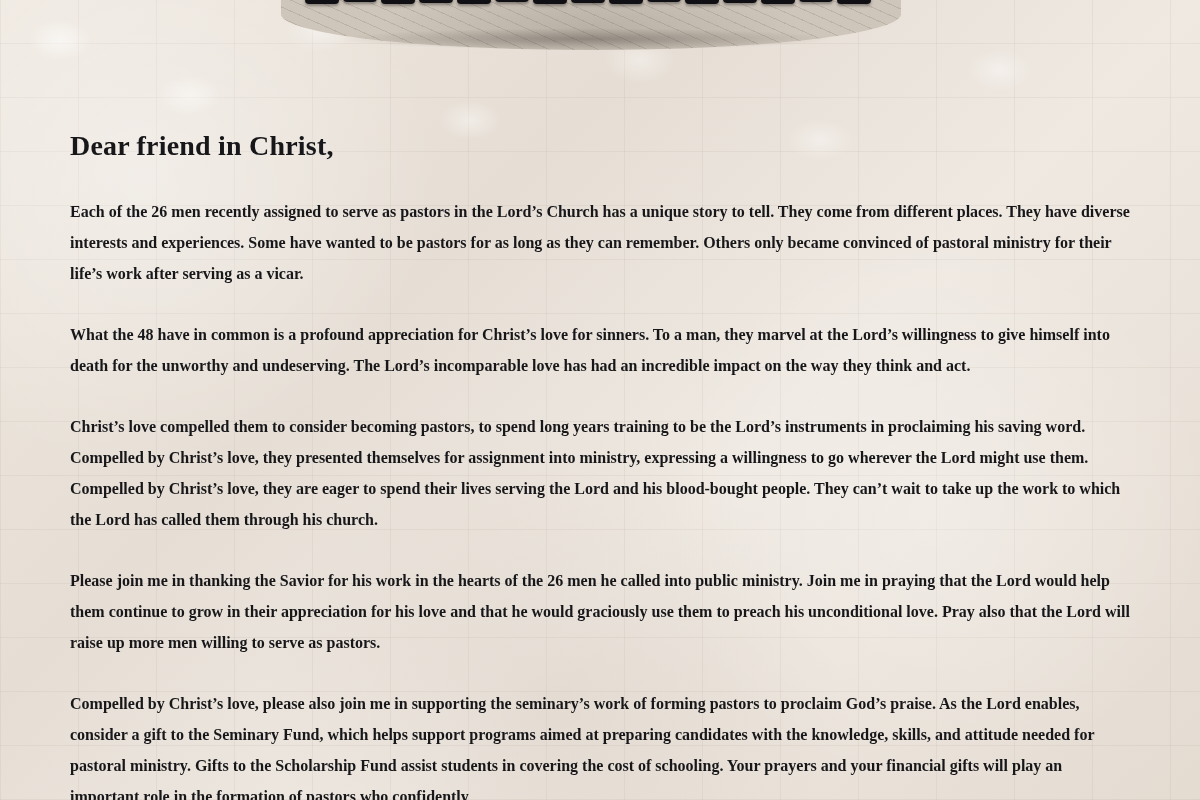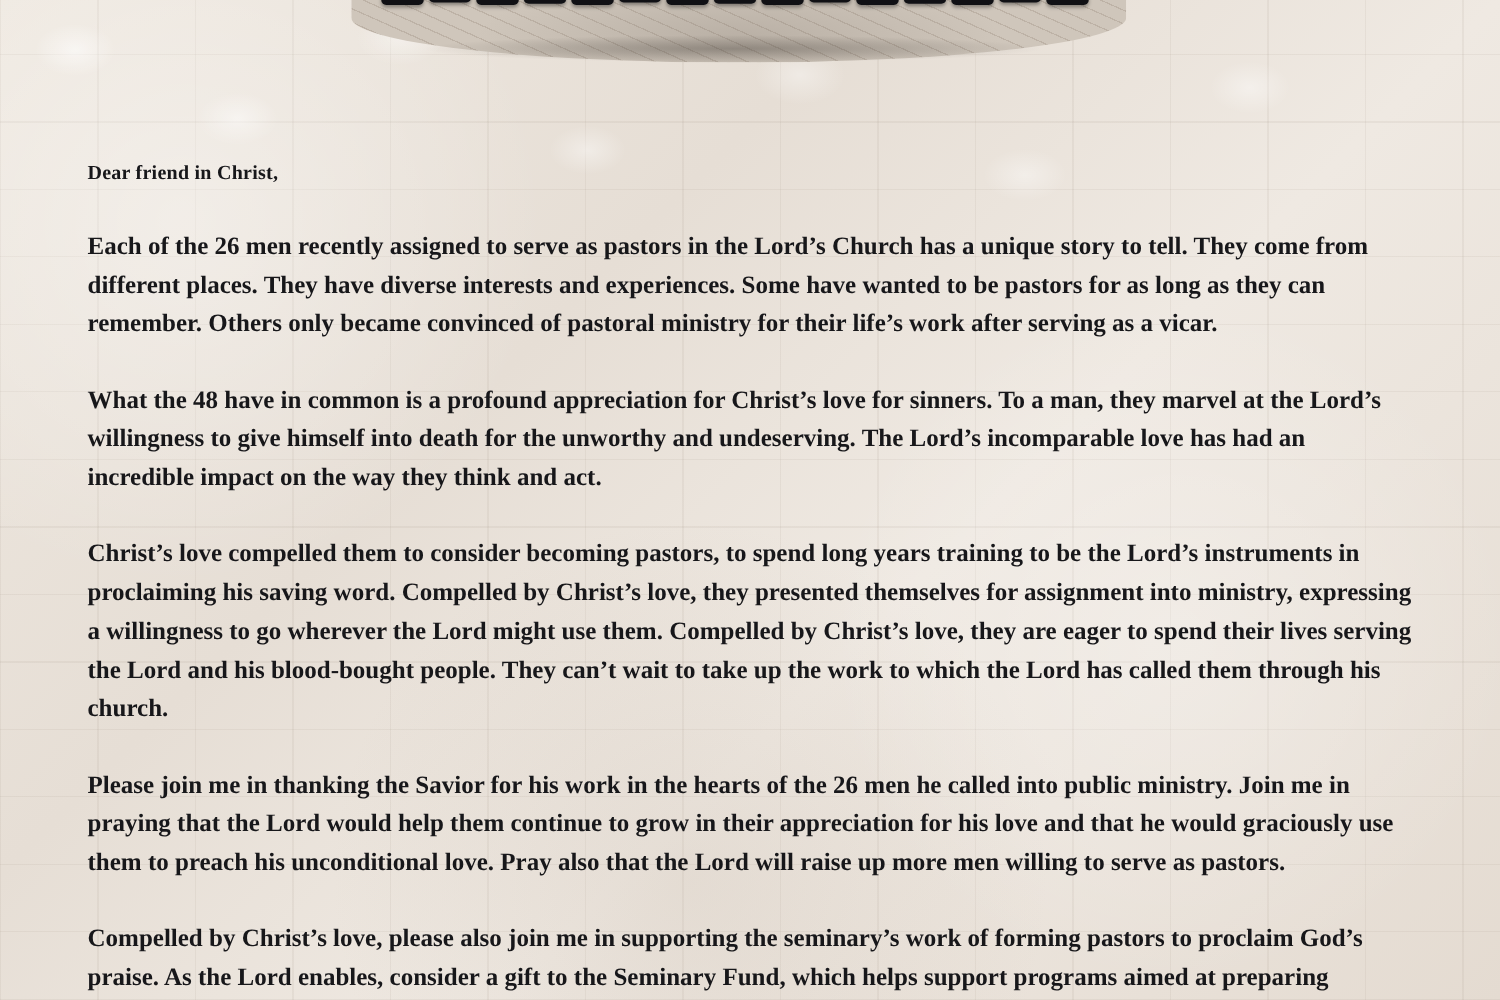--- a/index.html
+++ b/index.html
@@ -109,28 +109,28 @@
 
   
   .letter {
     position: absolute;
     left: 70px;
     top: 130px;
     width: 1060px;
     z-index: 2;
   }
   .salutation {
-    font-size: 16px;
+    font-size: 28px;
     font-weight: 700;
     letter-spacing: 0.2px;
     margin: 0 0 34px 0;
     color: #17171a;
   }
   .para {
-    font-size: 20px;
+    font-size: 16px;
     line-height: 31px;
     margin: 0 0 30px 0;
     color: #17171a;
     text-align: left;
     font-weight: 600;
   }
   .para:last-child { margin-bottom: 0; }
 </style>
 </head>
 <body>

